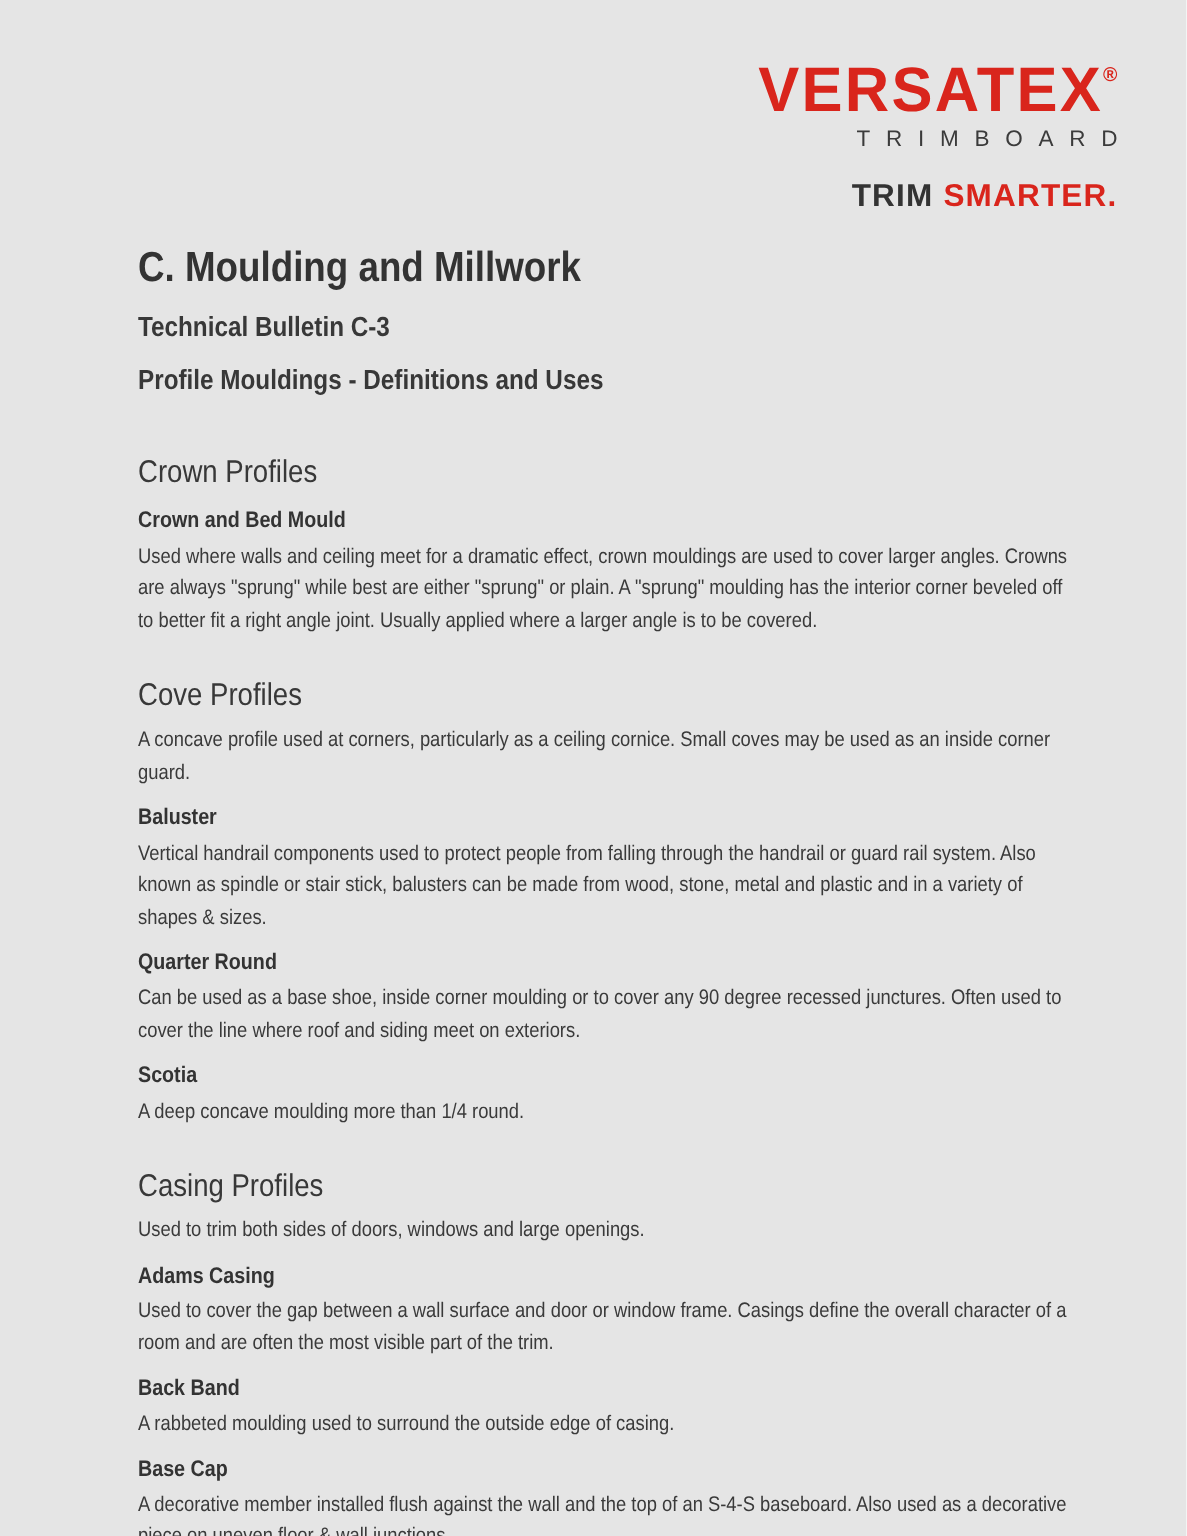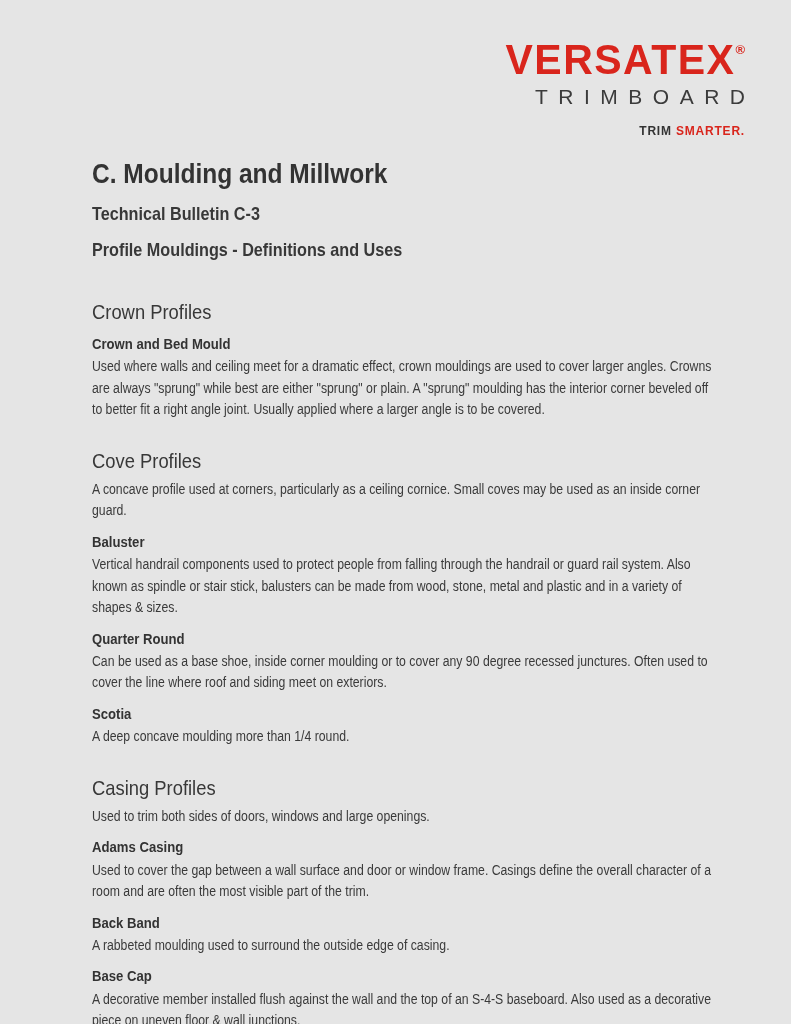--- a/index.html
+++ b/index.html
@@ -30,31 +30,31 @@
     line-height: 1;
     transform: scaleY(1.02);
   }
   .brand .reg {
     font-size: 13px;
     font-weight: 700;
     vertical-align: 20px;
     letter-spacing: 0;
   }
   .trimboard {
-    font-size: 21px;
+    font-size: 15px;
     font-weight: 400;
     letter-spacing: 10.5px;
     margin-right: -10.5px;
     color: #3b3b3b;
     margin-top: 4px;
     line-height: 1.1;
   }
   .tagline {
     margin-top: 17px;
-    font-size: 12px;
+    font-size: 21px;
     font-weight: 700;
     letter-spacing: 0.8px;
     line-height: 1.1;
   }
   .tagline .dark { color: #333333; }
   .tagline .red  { color: var(--brand-red, #d9251c); }
 
   
   .content {
     margin-left: 92px;

